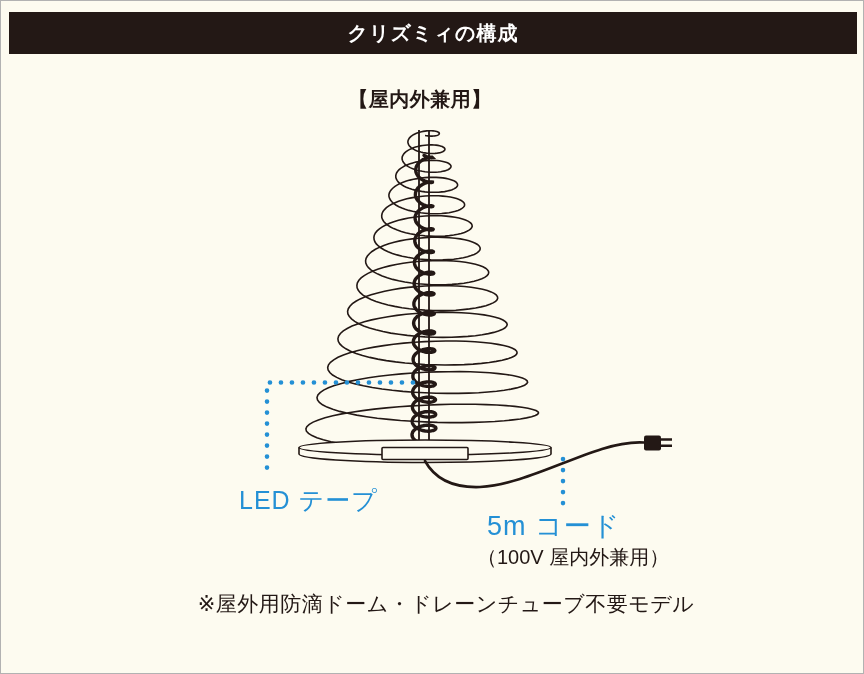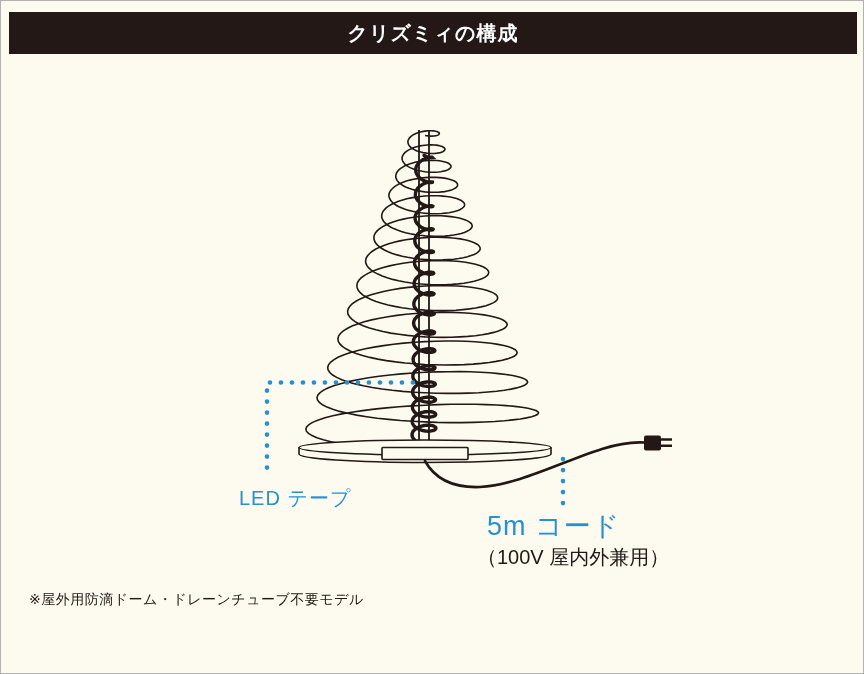--- a/index.html
+++ b/index.html
@@ -24,40 +24,41 @@
     color:var(--ink);font-size:20px;font-weight:bold;letter-spacing:0.5px;line-height:1;
   }
   .diagram-svg{position:absolute;left:0;top:0;width:864px;height:674px;}
   .ink-stroke{stroke:var(--ink);fill:none;}
   .bg-fill{fill:var(--bg);}
   .ink-fill{fill:var(--ink);}
   .accent-stroke{stroke:var(--accent);fill:none;}
   .callout{
     position:absolute;color:var(--accent);line-height:1;letter-spacing:1px;white-space:nowrap;
   }
-  .callout.led{left:238px;top:487px;font-size:20px;text-align:right;}
+  .callout.led{left:238px;top:487px;font-size:25px;text-align:right;}
   .callout.cord{left:486px;top:512px;font-size:27px;}
   .plug-note{
     position:absolute;left:476px;top:544px;color:var(--ink);
     font-size:20px;line-height:1.2;white-space:nowrap;
   }
   .footnote{
-    position:absolute;top:590px;left:28px;right:0;
-    color:var(--ink);font-size:14px;letter-spacing:0.5px;line-height:1.2;
+    position:absolute;top:590px;left:28px;right:0;text-align:center;
+    color:var(--ink);font-size:21px;letter-spacing:0.5px;line-height:1.2;
   }
 </style>
 </head>
 <body>
 
 <div class="screen">
 
   <div class="header-bar">
     <span>クリズミィの構成</span>
   </div>
 
+  <div class="subtitle">【屋内外兼用】</div>
 
   <svg class="diagram-svg" viewBox="0 0 864 674">
 
     <path id="spiral-tree-path" class="ink-stroke" stroke-width="1.6" d="M424.0 134.5L425.5 134.7L426.9 134.9L428.4 135.0L429.8 135.1L431.2 135.1L432.5 135.0L433.7 134.9L434.8 134.7L435.7 134.5L436.6 134.2L437.3 133.9L437.8 133.5L438.1 133.1L438.3 132.7L438.3 132.3L438.2 131.9L437.8 131.5L437.3 131.2L436.5 130.8L435.7 130.5L434.6 130.2L433.4 130.0L432.1 129.9L430.6 129.8L429.1 129.7L427.4 129.8L425.7 129.9L424.0 130.1L422.2 130.4L420.5 130.7L418.7 131.2L417.0 131.7L415.4 132.3L413.9 133.0L412.4 133.7L411.1 134.6L410.0 135.4L409.0 136.4L408.2 137.3L407.6 138.4L407.1 139.4L406.9 140.5L406.9 141.5L407.2 142.6L407.6 143.6L408.3 144.7L409.1 145.7L410.2 146.6L411.4 147.5L412.9 148.4L414.4 149.2L416.2 149.9L418.0 150.5L419.9 151.1L421.9 151.6L424.0 151.9L426.1 152.2L428.2 152.4L430.2 152.5L432.2 152.5L434.1 152.4L435.9 152.2L437.6 151.9L439.1 151.6L440.4 151.2L441.6 150.7L442.5 150.2L443.2 149.7L443.7 149.1L443.9 148.5L443.9 147.9L443.6 147.3L443.1 146.7L442.3 146.2L441.3 145.6L440.1 145.2L438.6 144.8L436.9 144.4L435.1 144.1L433.1 144.0L431.0 143.9L428.7 143.9L426.4 144.0L424.0 144.2L421.6 144.5L419.2 144.9L416.8 145.5L414.5 146.1L412.3 146.8L410.3 147.7L408.3 148.6L406.6 149.6L405.1 150.7L403.7 151.9L402.7 153.1L401.9 154.3L401.3 155.6L401.1 156.9L401.1 158.2L401.5 159.5L402.1 160.8L403.0 162.1L404.1 163.3L405.6 164.5L407.3 165.6L409.2 166.6L411.3 167.6L413.6 168.4L416.0 169.2L418.6 169.8L421.3 170.3L424.0 170.7L426.7 171.0L429.5 171.2L432.2 171.2L434.8 171.2L437.3 171.0L439.7 170.7L441.8 170.3L443.8 169.9L445.6 169.3L447.0 168.7L448.2 168.0L449.1 167.2L449.7 166.5L450.0 165.7L450.0 164.9L449.6 164.1L448.9 163.3L447.8 162.5L446.5 161.8L444.9 161.2L443.0 160.7L440.8 160.2L438.4 159.8L435.8 159.5L433.0 159.4L430.1 159.4L427.1 159.4L424.0 159.7L420.9 160.0L417.8 160.5L414.8 161.1L411.8 161.9L409.0 162.8L406.4 163.7L403.9 164.8L401.7 166.1L399.7 167.3L398.1 168.7L396.7 170.2L395.7 171.7L395.1 173.2L394.8 174.7L394.8 176.3L395.3 177.9L396.1 179.4L397.2 180.9L398.7 182.3L400.6 183.7L402.7 185.0L405.2 186.2L407.9 187.3L410.8 188.3L413.9 189.1L417.2 189.8L420.6 190.4L424.0 190.9L427.5 191.2L430.9 191.3L434.3 191.3L437.6 191.2L440.8 190.9L443.7 190.6L446.4 190.0L448.9 189.4L451.1 188.7L452.9 187.9L454.4 187.0L455.5 186.1L456.3 185.2L456.6 184.2L456.5 183.2L456.0 182.2L455.1 181.2L453.8 180.3L452.1 179.4L450.0 178.7L447.6 178.0L444.9 177.4L441.9 176.9L438.7 176.6L435.2 176.4L431.6 176.3L427.8 176.4L424.0 176.6L420.1 177.0L416.3 177.6L412.5 178.3L408.9 179.1L405.4 180.1L402.1 181.3L399.1 182.5L396.4 183.9L394.0 185.4L392.0 187.0L390.3 188.7L389.1 190.4L388.3 192.1L387.9 193.9L388.0 195.7L388.6 197.5L389.6 199.3L391.1 201.0L392.9 202.6L395.2 204.2L397.9 205.7L400.9 207.0L404.2 208.3L407.8 209.4L411.6 210.3L415.6 211.1L419.8 211.8L424.0 212.2L428.3 212.6L432.5 212.7L436.6 212.7L440.6 212.5L444.5 212.1L448.1 211.7L451.4 211.0L454.4 210.3L457.0 209.4L459.2 208.5L461.0 207.4L462.4 206.3L463.3 205.2L463.6 204.0L463.5 202.9L462.9 201.7L461.8 200.6L460.2 199.5L458.1 198.5L455.6 197.6L452.7 196.7L449.4 196.0L445.7 195.5L441.8 195.1L437.6 194.8L433.2 194.7L428.6 194.8L424.0 195.0L419.3 195.5L414.7 196.1L410.2 196.9L405.8 197.8L401.6 199.0L397.6 200.2L394.0 201.7L390.7 203.2L387.9 204.9L385.4 206.7L383.5 208.6L382.0 210.5L381.1 212.5L380.7 214.5L380.8 216.5L381.5 218.5L382.7 220.5L384.5 222.4L386.7 224.2L389.5 226.0L392.7 227.6L396.3 229.1L400.3 230.5L404.6 231.7L409.2 232.7L414.0 233.6L418.9 234.3L424.0 234.8L429.1 235.1L434.1 235.3L439.1 235.2L443.9 235.0L448.4 234.6L452.7 234.0L456.7 233.3L460.2 232.4L463.4 231.4L466.0 230.3L468.1 229.1L469.7 227.9L470.7 226.6L471.2 225.3L471.0 223.9L470.3 222.6L468.9 221.3L467.0 220.1L464.5 219.0L461.5 217.9L458.1 217.0L454.1 216.2L449.8 215.6L445.1 215.1L440.1 214.8L434.9 214.7L429.5 214.8L424.0 215.0L418.5 215.5L413.0 216.2L407.6 217.0L402.4 218.1L397.5 219.3L392.8 220.7L388.6 222.3L384.7 224.0L381.3 225.9L378.4 227.8L376.1 229.9L374.4 232.0L373.3 234.2L372.9 236.4L373.1 238.6L373.9 240.8L375.3 242.9L377.4 245.0L380.1 247.0L383.4 249.0L387.1 250.7L391.4 252.4L396.1 253.9L401.2 255.2L406.6 256.3L412.2 257.3L418.1 258.0L424.0 258.5L430.0 258.9L435.9 259.0L441.7 258.9L447.3 258.6L452.7 258.2L457.7 257.5L462.3 256.7L466.5 255.7L470.1 254.6L473.2 253.4L475.7 252.1L477.5 250.7L478.7 249.3L479.2 247.9L479.0 246.4L478.1 244.9L476.5 243.5L474.3 242.2L471.4 241.0L467.9 239.8L463.8 238.8L459.2 237.9L454.1 237.2L448.6 236.7L442.8 236.4L436.7 236.3L430.4 236.3L424.0 236.6L417.6 237.2L411.2 237.9L404.9 238.8L398.9 239.9L393.1 241.3L387.7 242.8L382.8 244.5L378.3 246.4L374.4 248.3L371.0 250.5L368.4 252.7L366.4 255.0L365.1 257.3L364.6 259.7L364.8 262.0L365.8 264.4L367.5 266.7L369.9 268.9L373.1 271.1L376.9 273.1L381.2 275.0L386.2 276.8L391.7 278.4L397.6 279.8L403.8 281.0L410.4 282.0L417.1 282.8L424.0 283.3L430.9 283.7L437.8 283.8L444.5 283.7L451.0 283.4L457.1 282.9L462.9 282.2L468.3 281.3L473.1 280.3L477.3 279.1L480.8 277.8L483.7 276.4L485.8 274.9L487.2 273.4L487.7 271.8L487.5 270.3L486.4 268.7L484.6 267.2L482.0 265.8L478.6 264.5L474.5 263.3L469.8 262.2L464.5 261.3L458.6 260.5L452.3 260.0L445.6 259.7L438.6 259.5L431.4 259.6L424.0 259.9L416.6 260.5L409.3 261.2L402.1 262.2L395.1 263.5L388.5 264.9L382.3 266.5L376.6 268.3L371.5 270.3L367.0 272.4L363.2 274.6L360.1 276.9L357.9 279.3L356.4 281.8L355.9 284.3L356.1 286.8L357.3 289.3L359.2 291.7L362.0 294.1L365.6 296.3L370.0 298.5L375.0 300.5L380.7 302.3L387.0 304.0L393.7 305.4L400.9 306.7L408.4 307.7L416.1 308.5L424.0 309.1L431.9 309.5L439.7 309.6L447.4 309.5L454.8 309.2L461.9 308.6L468.5 307.9L474.6 307.0L480.1 305.9L484.9 304.7L488.9 303.3L492.1 301.9L494.6 300.3L496.1 298.7L496.7 297.1L496.4 295.5L495.2 293.9L493.1 292.4L490.1 290.9L486.3 289.5L481.6 288.3L476.2 287.2L470.1 286.3L463.5 285.5L456.3 285.0L448.6 284.6L440.6 284.5L432.4 284.6L424.0 285.0L415.6 285.6L407.2 286.4L399.1 287.4L391.2 288.7L383.6 290.2L376.6 291.9L370.1 293.7L364.3 295.8L359.2 297.9L354.9 300.3L351.4 302.7L348.9 305.2L347.3 307.7L346.6 310.3L346.9 312.9L348.2 315.4L350.5 317.9L353.7 320.4L357.8 322.7L362.7 324.9L368.5 327.0L374.9 328.8L382.0 330.5L389.7 332.1L397.8 333.3L406.3 334.4L415.1 335.3L424.0 335.9L432.9 336.2L441.8 336.4L450.5 336.3L458.9 335.9L466.9 335.4L474.4 334.7L481.2 333.7L487.4 332.6L492.8 331.4L497.4 330.0L501.1 328.6L503.8 327.0L505.5 325.4L506.2 323.8L505.8 322.2L504.4 320.6L502.0 319.0L498.7 317.6L494.3 316.2L489.1 315.0L483.0 313.9L476.1 313.0L468.6 312.3L460.4 311.7L451.8 311.4L442.7 311.3L433.5 311.5L424.0 311.8L414.5 312.5L405.1 313.3L395.9 314.4L387.0 315.7L378.5 317.2L370.6 318.9L363.3 320.8L356.7 322.9L351.0 325.1L346.2 327.5L342.3 329.9L339.4 332.5L337.6 335.1L336.9 337.7L337.3 340.3L338.8 342.9L341.3 345.4L344.9 347.8L349.5 350.2L355.1 352.4L361.5 354.5L368.8 356.4L376.8 358.1L385.4 359.6L394.6 360.9L404.1 362.0L414.0 362.8L424.0 363.5L434.1 363.8L444.0 364.0L453.8 363.9L463.2 363.6L472.1 363.1L480.5 362.4L488.2 361.5L495.2 360.4L501.2 359.2L506.3 357.9L510.4 356.5L513.5 355.0L515.4 353.4L516.1 351.9L515.7 350.3L514.2 348.7L511.5 347.3L507.7 345.8L502.8 344.5L496.9 343.4L490.0 342.3L482.4 341.5L473.9 340.8L464.8 340.3L455.1 340.0L445.0 340.0L434.6 340.2L424.0 340.6L413.4 341.2L402.8 342.1L392.5 343.2L382.6 344.6L373.1 346.1L364.3 347.8L356.1 349.7L348.8 351.8L342.4 354.0L337.0 356.3L332.7 358.8L329.5 361.3L327.5 363.8L326.7 366.4L327.1 369.0L328.8 371.5L331.6 374.0L335.7 376.4L340.8 378.7L347.1 380.9L354.3 382.9L362.4 384.8L371.3 386.5L381.0 388.0L391.2 389.3L401.9 390.4L412.8 391.2L424.0 391.8L435.2 392.2L446.3 392.4L457.2 392.4L467.7 392.1L477.7 391.7L487.0 391.0L495.6 390.2L503.3 389.2L510.0 388.1L515.7 386.9L520.3 385.5L523.6 384.2L525.7 382.7L526.6 381.3L526.1 379.8L524.4 378.4L521.4 377.0L517.1 375.7L511.7 374.5L505.1 373.5L497.5 372.6L488.9 371.8L479.5 371.2L469.3 370.8L458.6 370.6L447.3 370.7L435.8 370.9L424.0 371.3L412.2 372.0L400.5 372.9L389.0 374.0L378.0 375.3L367.5 376.8L357.7 378.5L348.6 380.4L340.5 382.4L333.4 384.6L327.4 386.8L322.6 389.1L319.1 391.6L316.9 394.0L316.0 396.5L316.5 398.9L318.4 401.4L321.5 403.8L326.0 406.1L331.8 408.3L338.7 410.4L346.7 412.3L355.7 414.1L365.6 415.7L376.3 417.2L387.6 418.4L399.5 419.5L411.6 420.3L424.0 420.9L436.4 421.4L448.7 421.6L460.8 421.6L472.4 421.4L483.4 421.0L493.8 420.5L503.3 419.8L511.8 418.9L519.3 418.0L525.5 416.9L530.6 415.8L534.3 414.5L536.6 413.3L537.5 412.0L537.0 410.8L535.0 409.5L531.7 408.4L527.0 407.3L520.9 406.3L513.7 405.4L505.2 404.6L495.8 404.0L485.3 403.6L474.1 403.3L462.2 403.2L449.8 403.3L437.0 403.6L424.0 404.2L411.0 404.9L398.0 405.8L385.4 406.9L373.2 408.1L361.6 409.6L350.7 411.2L340.8 412.9L331.8 414.8L324.0 416.8L317.4 419.0L312.1 421.1L308.3 423.4L305.8 425.6L304.9 427.9L305.4 430.2L307.5 432.4L311.0 434.6L315.9 436.8L322.3 438.8L329.9 440.7L338.7 442.5L348.7 444.2L359.6 445.7L371.4 447.0L383.9 448.2L396.9 449.2L410.4 450.0L424.0 450.6"></path>
 
     <path class="ink-stroke" stroke-width="1.8" d="M418 129 V 447 M428 129 V 447"></path>
 
     <path id="led-tape-path" class="ink-stroke" stroke-width="3.4" stroke-linecap="round" d="M423.0 154.4L423.9 154.8L424.8 155.2L425.6 155.5L426.5 155.8L427.3 156.0L428.0 156.2L428.7 156.3L429.3 156.4L429.8 156.4L430.3 156.5L430.6 156.5L430.9 156.4L431.0 156.4L431.1 156.4L431.0 156.3L430.9 156.3L430.7 156.2L430.3 156.2L429.9 156.2L429.4 156.3L428.8 156.4L428.1 156.5L427.3 156.6L426.5 156.8L425.7 157.1L424.8 157.4L423.9 157.8L423.0 158.2L422.1 158.6L421.2 159.2L420.3 159.8L419.4 160.4L418.6 161.1L417.9 161.8L417.2 162.6L416.6 163.4L416.0 164.3L415.6 165.2L415.2 166.1L415.0 167.0L414.8 167.9L414.7 168.9L414.8 169.8L414.9 170.8L415.2 171.7L415.5 172.6L416.0 173.5L416.5 174.4L417.1 175.2L417.8 176.0L418.6 176.7L419.4 177.4L420.2 178.1L421.1 178.6L422.1 179.2L423.0 179.6L423.9 180.1L424.9 180.4L425.8 180.7L426.6 181.0L427.5 181.2L428.2 181.3L428.9 181.4L429.6 181.5L430.1 181.5L430.6 181.5L430.9 181.4L431.2 181.4L431.4 181.3L431.4 181.2L431.4 181.1L431.2 181.1L431.0 181.0L430.6 181.0L430.2 181.0L429.6 181.0L429.0 181.0L428.3 181.1L427.5 181.2L426.7 181.4L425.8 181.6L424.9 181.9L424.0 182.3L423.0 182.7L422.0 183.1L421.1 183.7L420.2 184.2L419.3 184.9L418.5 185.5L417.7 186.3L416.9 187.0L416.3 187.9L415.7 188.7L415.3 189.6L414.9 190.5L414.6 191.4L414.5 192.4L414.4 193.3L414.4 194.3L414.6 195.2L414.9 196.2L415.2 197.1L415.7 198.0L416.2 198.8L416.9 199.7L417.6 200.4L418.4 201.2L419.2 201.8L420.1 202.5L421.1 203.1L422.0 203.6L423.0 204.0L424.0 204.4L424.9 204.8L425.9 205.0L426.8 205.3L427.6 205.4L428.4 205.6L429.2 205.6L429.8 205.7L430.4 205.7L430.9 205.6L431.3 205.5L431.5 205.5L431.7 205.4L431.8 205.2L431.7 205.1L431.6 205.0L431.3 204.9L430.9 204.9L430.5 204.8L429.9 204.8L429.2 204.8L428.5 204.9L427.7 205.0L426.8 205.2L425.9 205.4L425.0 205.6L424.0 206.0L423.0 206.3L422.0 206.8L421.0 207.3L420.1 207.9L419.1 208.5L418.3 209.2L417.5 209.9L416.7 210.6L416.0 211.5L415.5 212.3L415.0 213.2L414.6 214.1L414.3 215.0L414.1 216.0L414.1 216.9L414.1 217.9L414.3 218.8L414.6 219.8L414.9 220.7L415.4 221.6L416.0 222.4L416.7 223.2L417.4 224.0L418.2 224.7L419.1 225.4L420.0 226.0L421.0 226.6L422.0 227.1L423.0 227.5L424.0 227.9L425.0 228.3L426.0 228.5L426.9 228.7L427.8 228.9L428.6 229.0L429.4 229.0L430.1 229.0L430.7 229.0L431.2 228.9L431.6 228.8L431.9 228.7L432.0 228.6L432.1 228.4L432.0 228.3L431.9 228.1L431.6 228.0L431.2 227.9L430.7 227.8L430.1 227.8L429.5 227.8L428.7 227.8L427.9 227.9L427.0 228.1L426.0 228.2L425.0 228.5L424.0 228.8L423.0 229.2L422.0 229.6L421.0 230.1L420.0 230.6L419.0 231.3L418.1 231.9L417.3 232.6L416.5 233.4L415.8 234.2L415.2 235.1L414.7 236.0L414.3 236.9L414.0 237.8L413.8 238.7L413.8 239.7L413.8 240.6L414.0 241.6L414.3 242.5L414.6 243.4L415.1 244.3L415.7 245.2L416.4 246.0L417.2 246.7L418.1 247.5L419.0 248.1L419.9 248.7L420.9 249.3L422.0 249.8L423.0 250.2L424.0 250.6L425.1 250.9L426.1 251.1L427.1 251.3L428.0 251.4L428.8 251.5L429.6 251.5L430.3 251.5L430.9 251.4L431.5 251.3L431.9 251.2L432.2 251.1L432.3 250.9L432.4 250.7L432.4 250.6L432.2 250.4L431.9 250.3L431.5 250.1L431.0 250.0L430.4 250.0L429.7 249.9L428.9 249.9L428.0 250.0L427.1 250.1L426.1 250.3L425.1 250.5L424.1 250.8L423.0 251.2L421.9 251.6L420.9 252.0L419.9 252.6L418.9 253.2L417.9 253.8L417.1 254.6L416.3 255.3L415.6 256.1L414.9 257.0L414.4 257.9L414.0 258.8L413.7 259.7L413.5 260.6L413.4 261.6L413.5 262.5L413.7 263.5L414.0 264.4L414.4 265.3L414.9 266.2L415.5 267.0L416.2 267.9L417.0 268.6L417.9 269.3L418.8 270.0L419.8 270.6L420.9 271.1L421.9 271.6L423.0 272.0L424.1 272.4L425.1 272.7L426.2 272.9L427.2 273.0L428.1 273.1L429.0 273.2L429.8 273.2L430.6 273.1L431.2 273.1L431.7 272.9L432.1 272.8L432.4 272.6L432.6 272.4L432.7 272.2L432.6 272.0L432.5 271.8L432.2 271.6L431.8 271.5L431.2 271.4L430.6 271.3L429.9 271.2L429.1 271.2L428.2 271.2L427.2 271.3L426.2 271.5L425.2 271.7L424.1 272.0L423.0 272.3L421.9 272.7L420.8 273.2L419.8 273.7L418.7 274.3L417.8 274.9L416.9 275.6L416.1 276.4L415.3 277.2L414.7 278.0L414.1 278.9L413.7 279.8L413.4 280.7L413.2 281.7L413.2 282.6L413.2 283.6L413.4 284.5L413.7 285.5L414.1 286.4L414.6 287.2L415.3 288.1L416.0 288.9L416.8 289.6L417.7 290.3L418.7 291.0L419.7 291.6L420.8 292.1L421.9 292.6L423.0 293.0L424.1 293.3L425.2 293.6L426.3 293.8L427.3 293.9L428.3 294.0L429.2 294.0L430.0 294.0L430.8 293.9L431.4 293.8L432.0 293.7L432.4 293.5L432.7 293.3L432.9 293.1L433.0 292.8L432.9 292.6L432.8 292.4L432.4 292.2L432.0 292.0L431.5 291.8L430.8 291.7L430.1 291.6L429.3 291.6L428.3 291.6L427.4 291.7L426.3 291.8L425.2 292.0L424.1 292.3L423.0 292.6L421.9 293.0L420.8 293.4L419.7 293.9L418.6 294.5L417.6 295.2L416.7 295.9L415.9 296.6L415.1 297.4L414.4 298.2L413.9 299.1L413.5 300.0L413.1 300.9L412.9 301.9L412.9 302.8L412.9 303.8L413.1 304.7L413.4 305.6L413.9 306.5L414.4 307.4L415.1 308.3L415.8 309.1L416.7 309.8L417.6 310.5L418.6 311.1L419.6 311.7L420.7 312.2L421.9 312.7L423.0 313.1L424.1 313.4L425.3 313.6L426.4 313.8L427.4 313.9L428.4 314.0L429.4 314.0L430.2 314.0L431.0 313.9L431.7 313.7L432.2 313.5L432.7 313.3L433.0 313.1L433.2 312.9L433.3 312.6L433.2 312.4L433.0 312.1L432.7 311.9L432.3 311.7L431.7 311.5L431.0 311.3L430.3 311.2L429.4 311.2L428.5 311.2L427.5 311.2L426.4 311.3L425.3 311.5L424.2 311.7L423.0 312.0L421.8 312.4L420.7 312.8L419.6 313.4L418.5 313.9L417.5 314.6L416.5 315.2L415.7 316.0L414.9 316.8L414.2 317.6L413.6 318.5L413.2 319.4L412.9 320.3L412.7 321.2L412.6 322.2L412.7 323.1L412.9 324.1L413.2 325.0L413.6 325.9L414.2 326.7L414.8 327.6L415.6 328.4L416.5 329.1L417.4 329.8L418.5 330.4L419.5 331.0L420.7 331.5L421.8 331.9L423.0 332.3L424.2 332.6L425.3 332.8L426.5 333.0L427.5 333.1L428.6 333.2L429.5 333.1L430.4 333.1L431.2 332.9L431.9 332.8L432.5 332.6L432.9 332.3L433.3 332.1L433.5 331.8L433.5 331.5L433.5 331.2L433.3 331.0L433.0 330.7L432.5 330.5L431.9 330.3L431.3 330.1L430.5 330.0L429.6 329.9L428.6 329.9L427.6 329.9L426.5 330.0L425.4 330.1L424.2 330.4L423.0 330.6L421.8 331.0L420.6 331.4L419.5 331.9L418.4 332.5L417.4 333.1L416.4 333.8L415.5 334.5L414.7 335.3L414.0 336.1L413.4 337.0L413.0 337.9L412.6 338.8L412.4 339.7L412.3 340.7L412.4 341.6L412.6 342.5L412.9 343.5L413.4 344.4L414.0 345.2L414.6 346.0L415.4 346.8L416.3 347.6L417.3 348.2L418.4 348.9L419.5 349.4L420.6 349.9L421.8 350.3L423.0 350.7L424.2 351.0L425.4 351.2L426.5 351.3L427.7 351.4L428.7 351.4L429.7 351.4L430.6 351.3L431.4 351.2L432.1 351.0L432.7 350.7L433.2 350.5L433.5 350.2L433.7 349.9L433.8 349.6L433.7 349.3L433.5 349.0L433.2 348.7L432.7 348.4L432.1 348.2L431.5 348.0L430.6 347.9L429.7 347.8L428.8 347.7L427.7 347.7L426.6 347.8L425.4 347.9L424.2 348.1L423.0 348.4L421.8 348.7L420.6 349.2L419.4 349.6L418.3 350.2L417.2 350.8L416.2 351.5L415.3 352.2L414.5 353.0L413.8 353.8L413.2 354.7L412.7 355.5L412.4 356.5L412.2 357.4L412.1 358.3L412.2 359.2L412.4 360.2L412.7 361.1L413.2 362.0L413.7 362.8L414.5 363.7L415.3 364.4L416.2 365.2L417.2 365.8L418.3 366.4L419.4 367.0L420.6 367.5L421.8 367.9L423.0 368.2L424.2 368.5L425.4 368.7L426.6 368.8L427.8 368.9L428.8 368.9L429.9 368.8L430.8 368.7L431.6 368.5L432.3 368.3L432.9 368.1L433.4 367.8L433.7 367.5L433.9 367.1L434.0 366.8L434.0 366.5L433.8 366.2L433.4 365.9L432.9 365.6L432.4 365.3L431.6 365.1L430.8 364.9L429.9 364.8L428.9 364.7L427.8 364.7L426.7 364.8L425.5 364.9L424.2 365.1L423.0 365.3L421.8 365.7L420.5 366.1L419.3 366.5L418.2 367.1L417.1 367.7L416.1 368.3L415.1 369.0L414.3 369.8L413.6 370.6L413.0 371.5L412.5 372.4L412.1 373.3L411.9 374.2L411.9 375.1L411.9 376.0L412.1 377.0L412.5 377.9L413.0 378.7L413.6 379.6L414.3 380.4L415.1 381.2L416.0 381.9L417.1 382.6L418.2 383.2L419.3 383.7L420.5 384.2L421.7 384.6L423.0 384.9L424.3 385.1L425.5 385.3L426.7 385.4L427.9 385.5L429.0 385.5L430.0 385.4L430.9 385.2L431.8 385.0L432.5 384.8L433.1 384.5L433.6 384.2L434.0 383.9L434.2 383.5L434.3 383.2L434.2 382.8L434.0 382.5L433.6 382.1L433.2 381.8L432.5 381.6L431.8 381.3L431.0 381.1L430.0 381.0L429.0 380.9L427.9 380.8L426.7 380.9L425.5 381.0L424.3 381.2L423.0 381.4L421.7 381.7L420.5 382.1L419.3 382.6L418.1 383.1L417.0 383.7L415.9 384.3L415.0 385.0L414.1 385.8L413.4 386.6L412.8 387.4L412.3 388.3L411.9 389.2L411.7 390.1L411.6 391.1L411.7 392.0L411.9 392.9L412.3 393.8L412.8 394.7L413.4 395.5L414.1 396.3L414.9 397.1L415.9 397.8L416.9 398.4L418.1 399.0L419.2 399.5L420.5 400.0L421.7 400.4L423.0 400.7L424.3 400.9L425.5 401.1L426.8 401.2L428.0 401.2L429.1 401.2L430.1 401.1L431.1 400.9L431.9 400.7L432.7 400.4L433.3 400.1L433.8 399.8L434.2 399.5L434.4 399.1L434.5 398.7L434.4 398.3L434.2 398.0L433.8 397.6L433.3 397.3L432.7 397.0L432.0 396.7L431.1 396.5L430.2 396.3L429.1 396.2L428.0 396.1L426.8 396.2L425.6 396.2L424.3 396.4L423.0 396.6L421.7 396.9L420.4 397.3L419.2 397.7L418.0 398.3L416.9 398.8L415.8 399.5L414.8 400.2L414.0 400.9L413.2 401.7L412.6 402.6L412.1 403.4L411.7 404.3L411.5 405.2L411.4 406.1L411.5 407.1L411.7 408.0L412.1 408.9L412.6 409.7L413.2 410.6L413.9 411.4L414.8 412.1L415.8 412.8L416.8 413.5L418.0 414.0L419.2 414.5L420.4 415.0L421.7 415.4L423.0 415.7L424.3 415.9L425.6 416.0L426.8 416.1L428.0 416.1L429.2 416.0L430.3 415.9L431.2 415.7L432.1 415.5L432.9 415.2L433.5 414.9L434.0 414.6L434.4 414.2L434.6 413.8L434.7 413.4L434.6 413.0L434.4 412.6L434.0 412.2L433.5 411.8L432.9 411.5L432.1 411.2L431.3 411.0L430.3 410.8L429.2 410.7L428.1 410.6L426.9 410.6L425.6 410.7L424.3 410.8L423.0 411.0L421.7 411.3L420.4 411.7L419.1 412.1L417.9 412.6L416.8 413.2L415.7 413.8L414.7 414.5L413.8 415.2L413.0 416.0L412.4 416.8L411.9 417.7L411.5 418.6L411.3 419.5L411.2 420.4L411.3 421.3L411.5 422.2L411.9 423.1L412.4 423.9L413.0 424.8L413.8 425.6L414.7 426.3L415.6 427.0L416.7 427.6L417.9 428.2L419.1 428.7L420.4 429.1L421.7 429.5L423.0 429.8L424.3 430.0L425.6 430.1L426.9 430.2L428.1 430.1L429.3 430.1L430.4 429.9L431.4 429.7L432.3 429.5L433.0 429.2L433.7 428.8L434.2 428.4L434.6 428.0L434.8 427.6L434.9 427.2L434.8 426.8L434.6 426.3L434.2 425.9L433.7 425.6L433.1 425.2L432.3 424.9L431.4 424.6L430.4 424.4L429.3 424.3L428.2 424.2L426.9 424.2L425.6 424.2L424.3 424.4L423.0 424.5L421.7 424.8L420.3 425.2L419.1 425.6L417.8 426.1L416.7 426.6L415.6 427.3L414.6 427.9L413.7 428.7L412.9 429.4L412.2 430.3L411.7 431.1L411.4 432.0L411.1 432.9L411.0 433.8L411.1 434.7L411.3 435.6L411.7 436.5L412.2 437.3L412.9 438.1L413.6 438.9L414.5 439.6L415.5 440.3L416.6 440.9L417.8 441.5L419.0 442.0L420.3 442.4L421.7 442.7L423.0 443.0"></path>
 
     <g>

